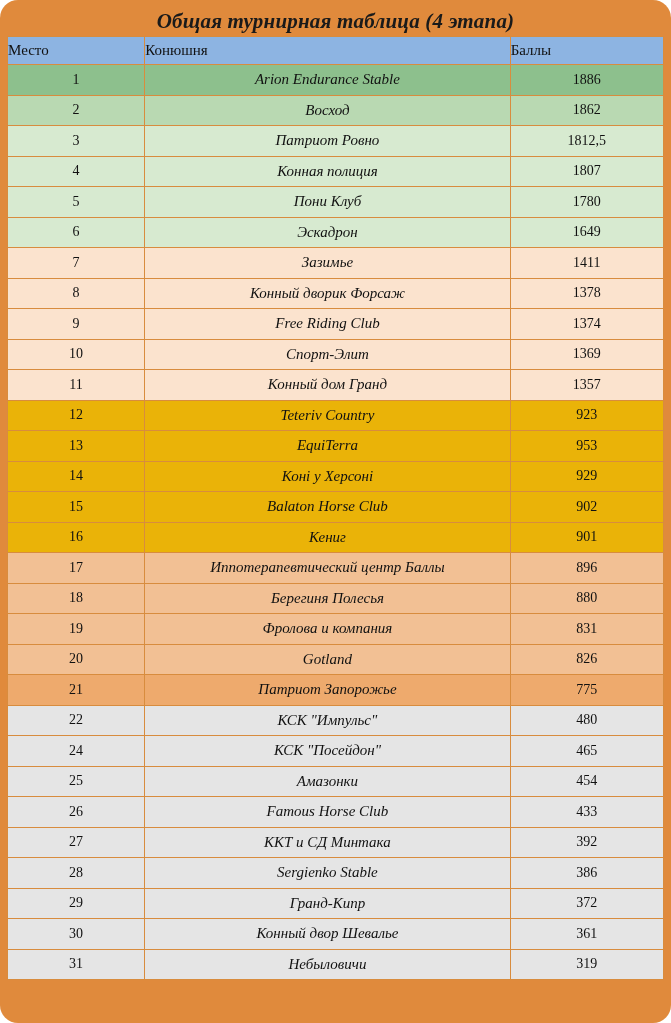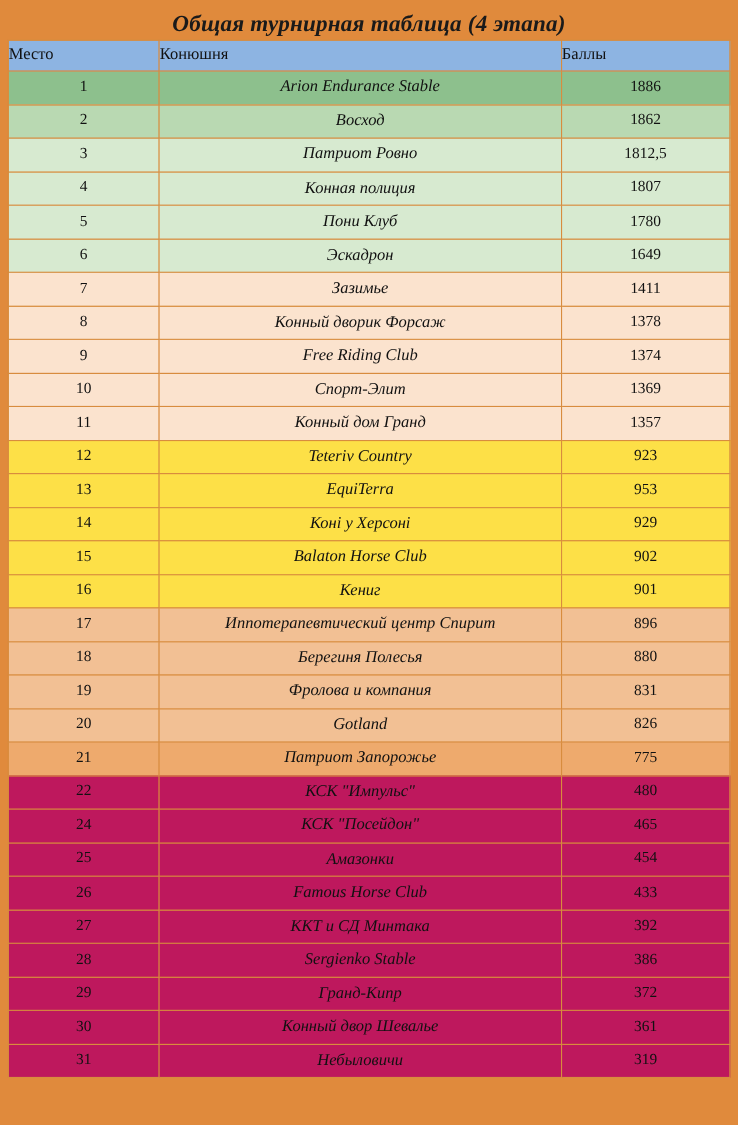--- a/index.html
+++ b/index.html
@@ -11,20 +11,21 @@
     width: 671px;
     height: 1023px;
     font-family: "Liberation Serif", serif;
   }
   .sheet {
     width: 671px;
     height: 1023px;
     box-sizing: border-box;
     background: #e08a3c;
     padding: 6px 7px 5px 7px;
+    border-radius: 18px;
   }
   table.standings {
     width: 657px;
     border-collapse: collapse;
     table-layout: fixed;
   }
   table.standings td, table.standings th {
     border: 1px solid #d88c3e;
     padding: 0;
   }
@@ -60,24 +61,24 @@
     font-size: 15px;
     color: #111;
     font-style: italic;
   }
   tr.row { height: 30.5px; }
   
   .tier-g1 { background: #8dc08d; }
   .tier-g2 { background: #b9d9b2; }
   .tier-g3 { background: #d7ead0; }
   .tier-o1 { background: #fbe3ce; }
-  .tier-o2 { background: #fde047; }
+  .tier-o2 { background: #eab308; }
   .tier-o3 { background: #f2c094; }
   .tier-o4 { background: #eeaa6d; margin-left: 20px; }
-  .tier-o5 { background: #be185d; }
+  .tier-o5 { background: #e5e5e5; }
 </style>
 </head>
 <body>
 
 <div class="sheet">
   <table class="standings">
     <colgroup>
       <col class="col-place">
       <col class="col-stable">
       <col class="col-points">
@@ -168,21 +169,21 @@
           <td class="stable">Balaton Horse Club</td>
           <td class="points">902</td>
         </tr>
         <tr class="row tier-o2">
           <td class="place">16</td>
           <td class="stable">Кениг</td>
           <td class="points">901</td>
         </tr>
         <tr class="row tier-o3">
           <td class="place">17</td>
-          <td class="stable">Иппотерапевтический центр Спирит</td>
+          <td class="stable">Иппотерапевтический центр Баллы</td>
           <td class="points">896</td>
         </tr>
         <tr class="row tier-o3">
           <td class="place">18</td>
           <td class="stable">Берегиня Полесья</td>
           <td class="points">880</td>
         </tr>
         <tr class="row tier-o3">
           <td class="place">19</td>
           <td class="stable">Фролова и компания</td>

